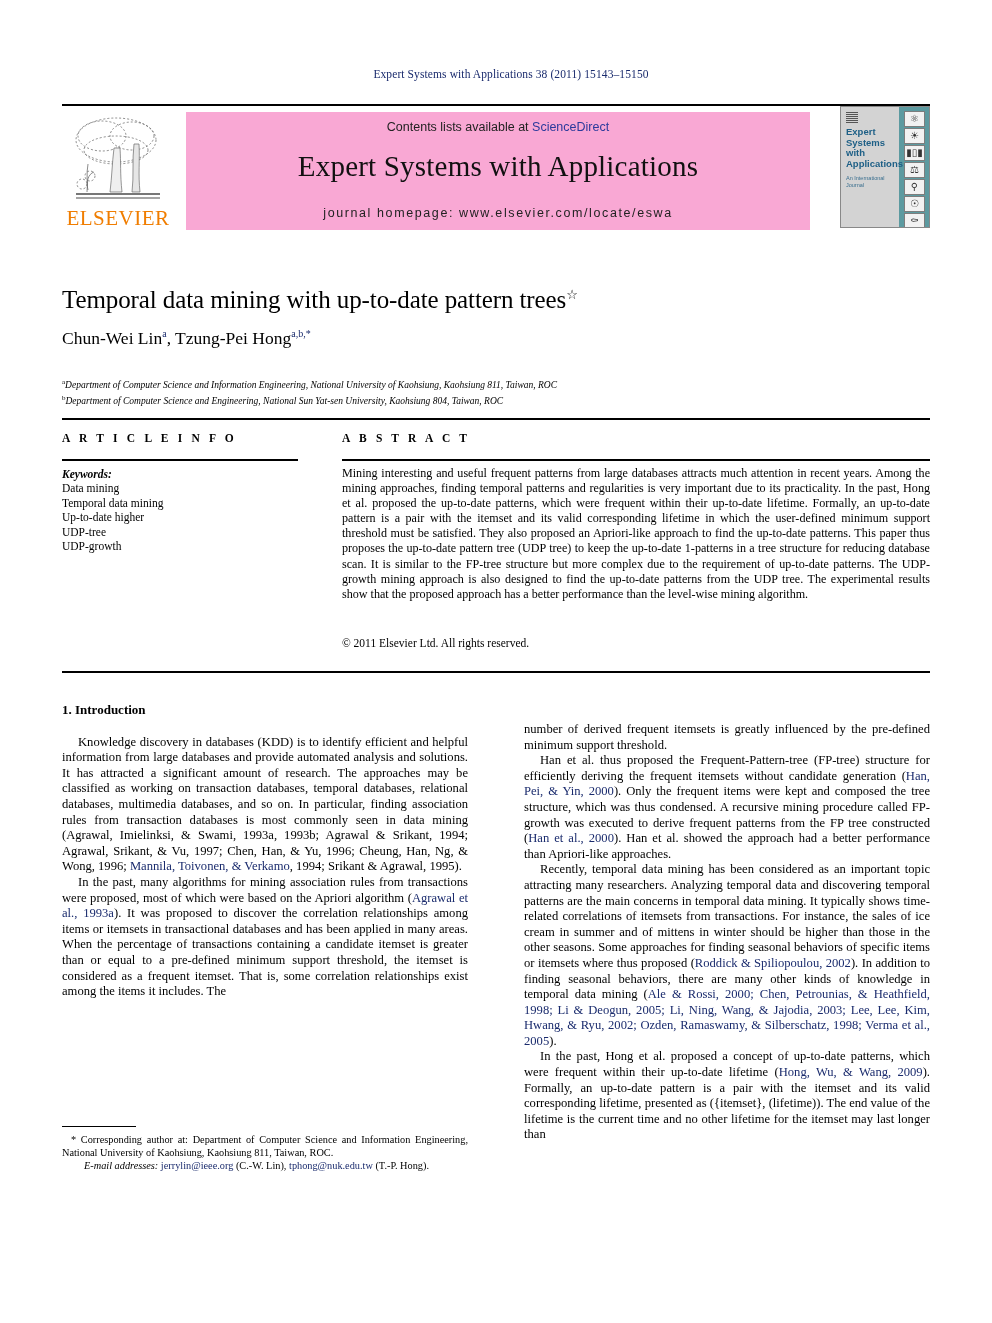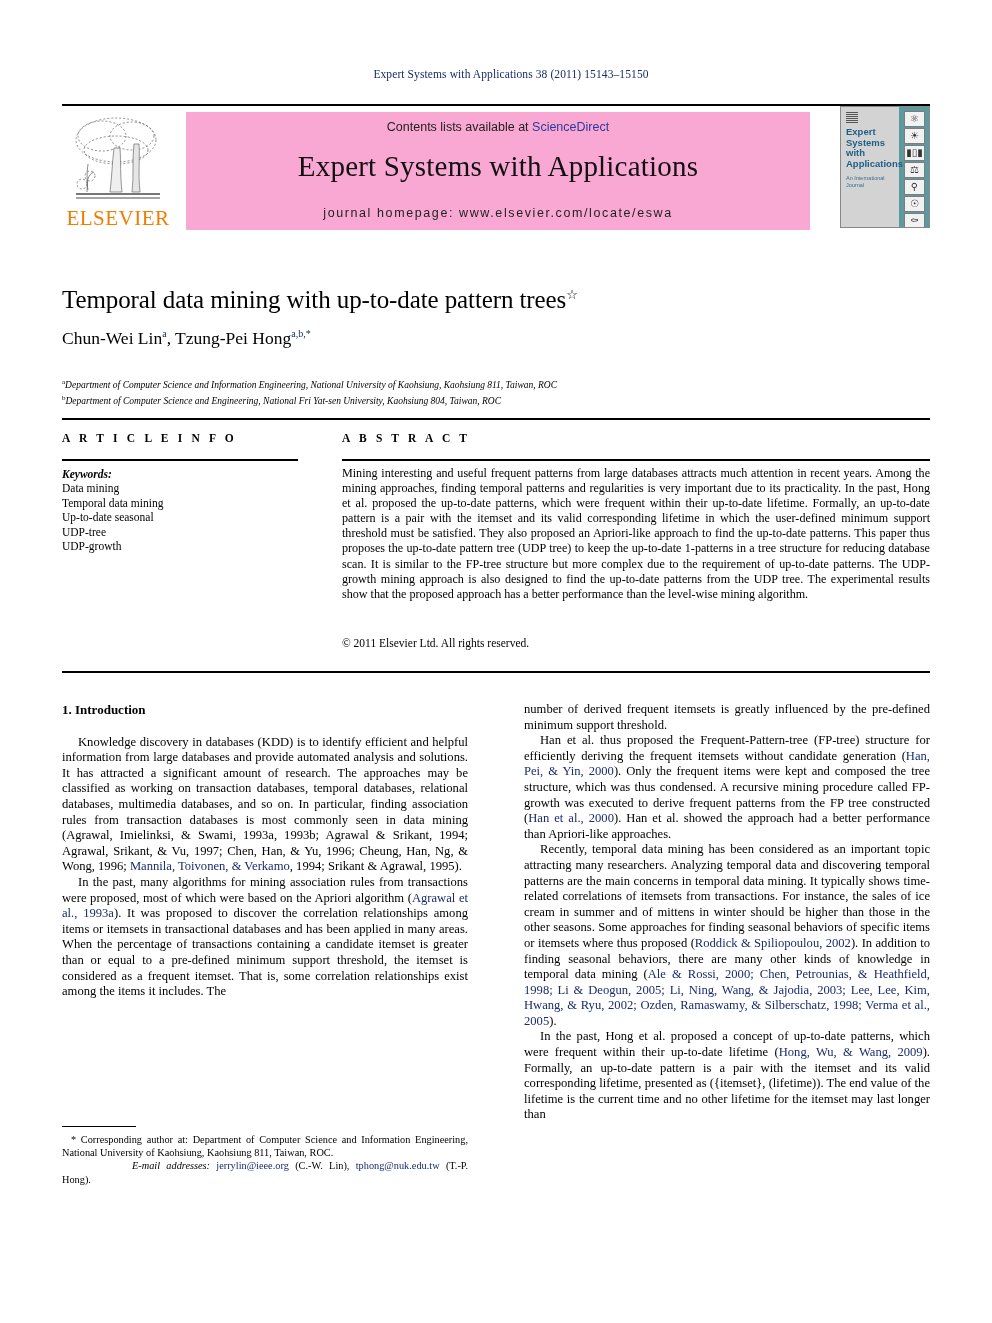--- a/index.html
+++ b/index.html
@@ -302,21 +302,21 @@
     left: 62px; top: 1133px;
     width: 406px;
     font-family: "Liberation Serif", serif;
     font-size: 10.3px;
     line-height: 13.2px;
     text-align: justify;
     color: #000;
   }
   .footnotes p { margin: 0; text-indent: 9px; }
   .footnotes .em-line { text-indent: 22px; }
-  .footnotes .mailhead { font-style: italic; margin-left: 48px; }
+  .footnotes .mailhead { font-style: italic; }
   .footnotes a, .footnotes .link { color: #1a2b6d; text-decoration: none; }
 
   .imprint {
     position: absolute;
     left: 62px; top: 1234px;
     width: 440px;
     font-family: "Liberation Serif", serif;
     font-weight: bold;
     font-size: 10.6px;
     line-height: 13.5px;
@@ -393,54 +393,54 @@
   <div class="title">
     <span>Temporal data mining with up-to-date pattern trees</span><span class="star">☆</span>
   </div>
 
   <div class="authors">
     <span>Chun-Wei Lin</span><sup>a</sup><span>, Tzung-Pei Hong</span><sup>a,b,</sup><sup>*</sup>
   </div>
 
   <div class="affils">
     <div><sup>a</sup><span>Department of Computer Science and Information Engineering, National University of Kaohsiung, Kaohsiung 811, Taiwan, ROC</span></div>
-    <div><sup>b</sup><span>Department of Computer Science and Engineering, National Fri Yat-sen University, Kaohsiung 804, Taiwan, ROC</span></div>
+    <div><sup>b</sup><span>Department of Computer Science and Engineering, National Sun Yat-sen University, Kaohsiung 804, Taiwan, ROC</span></div>
   </div>
 
   <div class="rule-thin" style="left:62px; top:418px; width:868px; height:2px;"></div>
   <div class="rule-thin" style="left:62px; top:459px; width:236px; height:2px;"></div>
   <div class="rule-thin" style="left:342px; top:459px; width:588px; height:2px;"></div>
   <div class="rule-thin" style="left:62px; top:671px; width:868px; height:2px;"></div>
 
   <div class="sec-head" style="left:62px; top:432px;">A R T I C L E  I N F O</div>
   <div class="sec-head" style="left:342px; top:432px;">A B S T R A C T</div>
 
   <div class="keywords">
     <div class="kw-head">Keywords:</div>
     <div>Data mining</div>
     <div>Temporal data mining</div>
-    <div>Up-to-date seasonal</div>
+    <div>Up-to-date higher</div>
     <div>UDP-tree</div>
     <div>UDP-growth</div>
   </div>
 
   <div class="abstract">Mining interesting and useful frequent patterns from large databases attracts much attention in recent years. Among the mining approaches, finding temporal patterns and regularities is very important due to its practicality. In the past, Hong et al. proposed the up-to-date patterns, which were frequent within their up-to-date lifetime. Formally, an up-to-date pattern is a pair with the itemset and its valid corresponding lifetime in which the user-defined minimum support threshold must be satisfied. They also proposed an Apriori-like approach to find the up-to-date patterns. This paper thus proposes the up-to-date pattern tree (UDP tree) to keep the up-to-date 1-patterns in a tree structure for reducing database scan. It is similar to the FP-tree structure but more complex due to the requirement of up-to-date patterns. The UDP-growth mining approach is also designed to find the up-to-date patterns from the UDP tree. The experimental results show that the proposed approach has a better performance than the level-wise mining algorithm.</div>
   <div class="copyright">© 2011 Elsevier Ltd. All rights reserved.</div>
 
   <div class="col col-left">
     <div class="h2">1. Introduction</div>
     <div id="left-paras">
         <p><span>Knowledge discovery in databases (KDD) is to identify efficient and helpful information from large databases and provide automated analysis and solutions. It has attracted a significant amount of research. The approaches may be classified as working on transaction databases, temporal databases, relational databases, multimedia databases, and so on. In particular, finding association rules from transaction databases is most commonly seen in data mining (Agrawal, Imielinksi, &amp; Swami, 1993a, 1993b; Agrawal &amp; Srikant, 1994; Agrawal, Srikant, &amp; Vu, 1997; Chen, Han, &amp; Yu, 1996; Cheung, Han, Ng, &amp; Wong, 1996; </span><span class="ref">Mannila, Toivonen, &amp; Verkamo</span><span>, 1994; Srikant &amp; Agrawal, 1995).</span></p>
         <p><span>In the past, many algorithms for mining association rules from transactions were proposed, most of which were based on the Apriori algorithm (</span><span class="ref">Agrawal et al., 1993a</span><span>). It was proposed to discover the correlation relationships among items or itemsets in transactional databases and has been applied in many areas. When the percentage of transactions containing a candidate itemset is greater than or equal to a pre-defined minimum support threshold, the itemset is considered as a frequent itemset. That is, some correlation relationships exist among the items it includes. The</span></p>
       </div>
   </div>
 
   <div class="col col-right">
     <div id="right-paras">
-        <p style="text-indent: 0px;"><span>number of derived frequent itemsets is greatly influenced by the pre-defined minimum support threshold.</span></p>
+        <p style="text-indent: 0px; margin-top: 20px;"><span>number of derived frequent itemsets is greatly influenced by the pre-defined minimum support threshold.</span></p>
         <p><span>Han et al. thus proposed the Frequent-Pattern-tree (FP-tree) structure for efficiently deriving the frequent itemsets without candidate generation (</span><span class="ref">Han, Pei, &amp; Yin, 2000</span><span>). Only the frequent items were kept and composed the tree structure, which was thus condensed. A recursive mining procedure called FP-growth was executed to derive frequent patterns from the FP tree constructed (</span><span class="ref">Han et al., 2000</span><span>). Han et al. showed the approach had a better performance than Apriori-like approaches.</span></p>
         <p><span>Recently, temporal data mining has been considered as an important topic attracting many researchers. Analyzing temporal data and discovering temporal patterns are the main concerns in temporal data mining. It typically shows time-related correlations of itemsets from transactions. For instance, the sales of ice cream in summer and of mittens in winter should be higher than those in the other seasons. Some approaches for finding seasonal behaviors of specific items or itemsets where thus proposed (</span><span class="ref">Roddick &amp; Spiliopoulou, 2002</span><span>). In addition to finding seasonal behaviors, there are many other kinds of knowledge in temporal data mining (</span><span class="ref">Ale &amp; Rossi, 2000; Chen, Petrounias, &amp; Heathfield, 1998; Li &amp; Deogun, 2005; Li, Ning, Wang, &amp; Jajodia, 2003; Lee, Lee, Kim, Hwang, &amp; Ryu, 2002; Ozden, Ramaswamy, &amp; Silberschatz, 1998; Verma et al., 2005</span><span>).</span></p>
         <p><span>In the past, Hong et al. proposed a concept of up-to-date patterns, which were frequent within their up-to-date lifetime (</span><span class="ref">Hong, Wu, &amp; Wang, 2009</span><span>). Formally, an up-to-date pattern is a pair with the itemset and its valid corresponding lifetime, presented as ({itemset}, (lifetime)). The end value of the lifetime is the current time and no other lifetime for the itemset may last longer than</span></p>
       </div>
   </div>
 
   <div class="footnote-rule"></div>
   <div class="footnotes">
     <p>* Corresponding author at: Department of Computer Science and Information Engineering, National University of Kaohsiung, Kaohsiung 811, Taiwan, ROC.</p>
     <p class="em-line">

